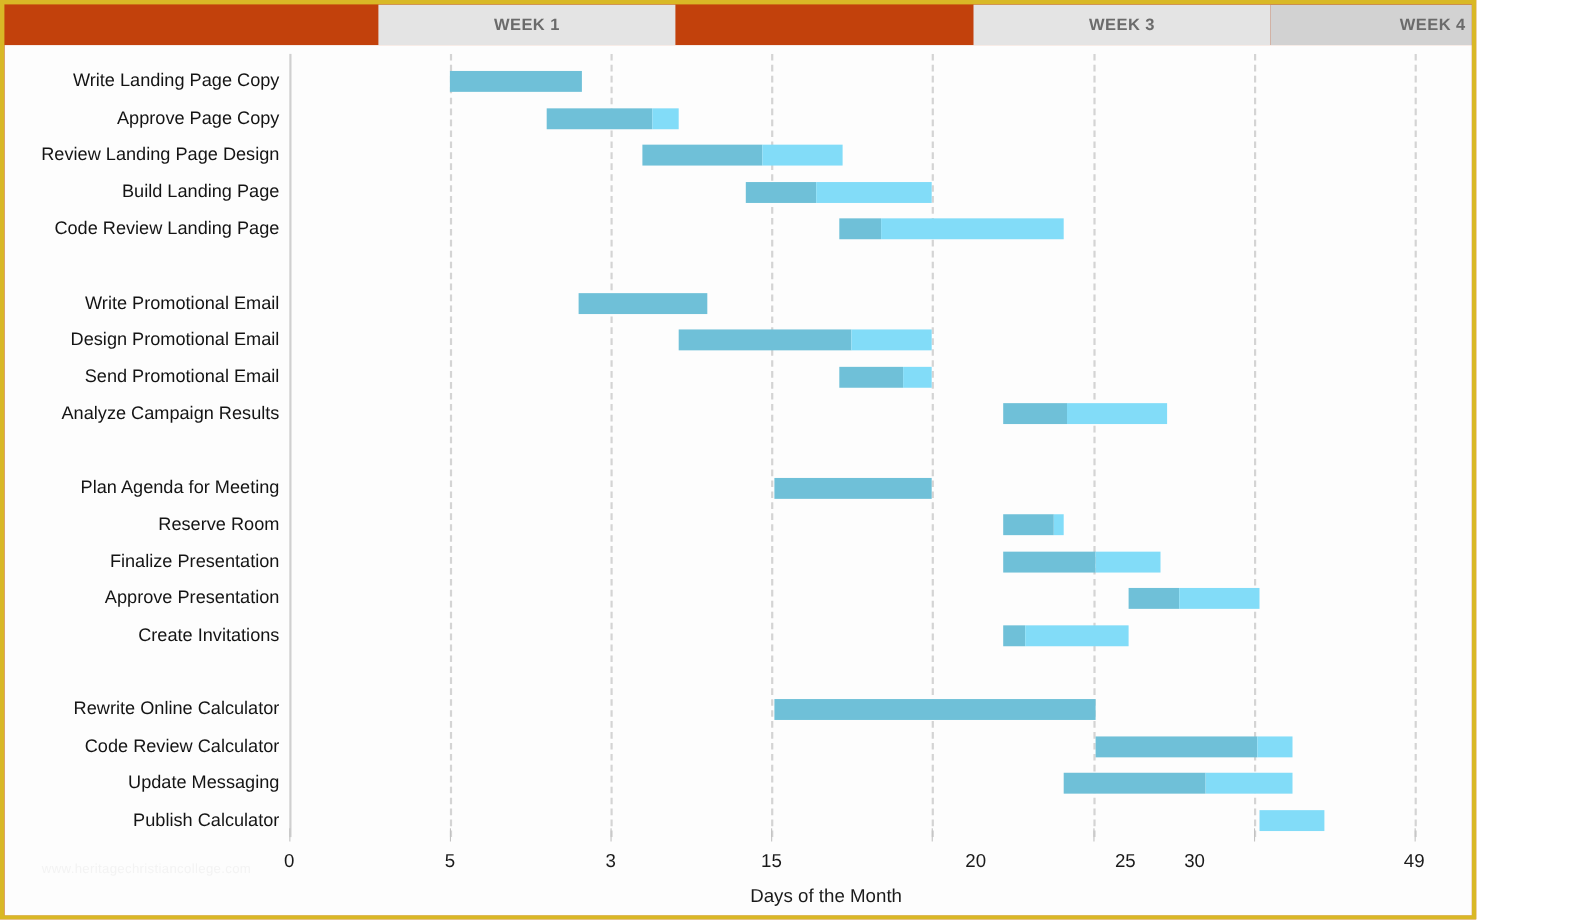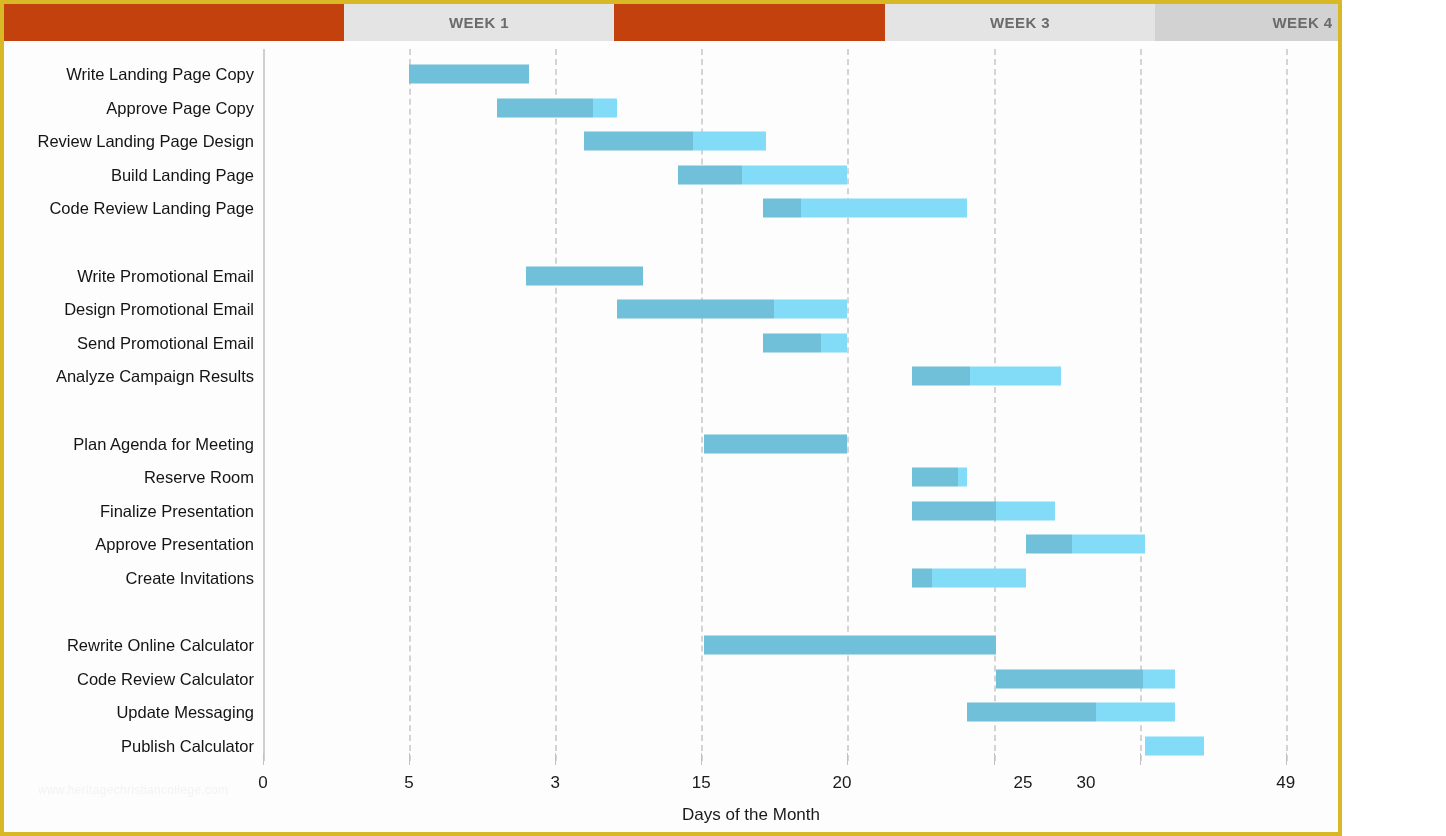--- a/index.html
+++ b/index.html
@@ -169,21 +169,21 @@
         <div class="gridline" style="left: 1135.6px;"></div>
         <div class="tick" style="left: 1135.6px;"></div>
         <div class="gridline" style="left: 1281.7px;"></div>
         <div class="tick" style="left: 1281.7px;"></div>
       </div>
     <div id="xaxis-title"><span id="xaxis-title-shift">Days of the Month</span></div>
   <div class="tick-label" style="left: 259px;">0</div>
       <div class="tick-label" style="left: 405.1px;">5</div>
       <div class="tick-label" style="left: 551.2px;">3</div>
       <div class="tick-label" style="left: 697.3px;">15</div>
-      <div class="tick-label" style="left: 838px; text-align: center;">20</div>
+      <div class="tick-label" style="left: 883px; text-align: center;">20</div>
       <div class="tick-label" style="left: 1019px;">25</div>
       <div class="tick-label" style="left: 1082px;">30</div>
       <div class="tick-label" style="left: 1281.7px;">49</div>
       <div class="row-label" style="top: 33px;">Write Landing Page Copy</div>
       <div class="bar bar-complete" style="left: 405.1px; width: 119.802px; top: 33px; background: rgb(111, 192, 216);"></div>
       <div class="row-label" style="top: 66.6px;">Approve Page Copy</div>
       <div class="bar bar-complete" style="left: 492.76px; width: 96.426px; top: 66.6px; background: rgb(111, 192, 216);"></div>
       <div class="bar bar-remain" style="left: 589.186px; width: 23.376px; top: 66.6px; background: rgb(130, 220, 248);"></div>
       <div class="row-label" style="top: 100.2px;">Review Landing Page Design</div>
       <div class="bar bar-complete" style="left: 580.42px; width: 108.114px; top: 100.2px; background: rgb(111, 192, 216);"></div>

